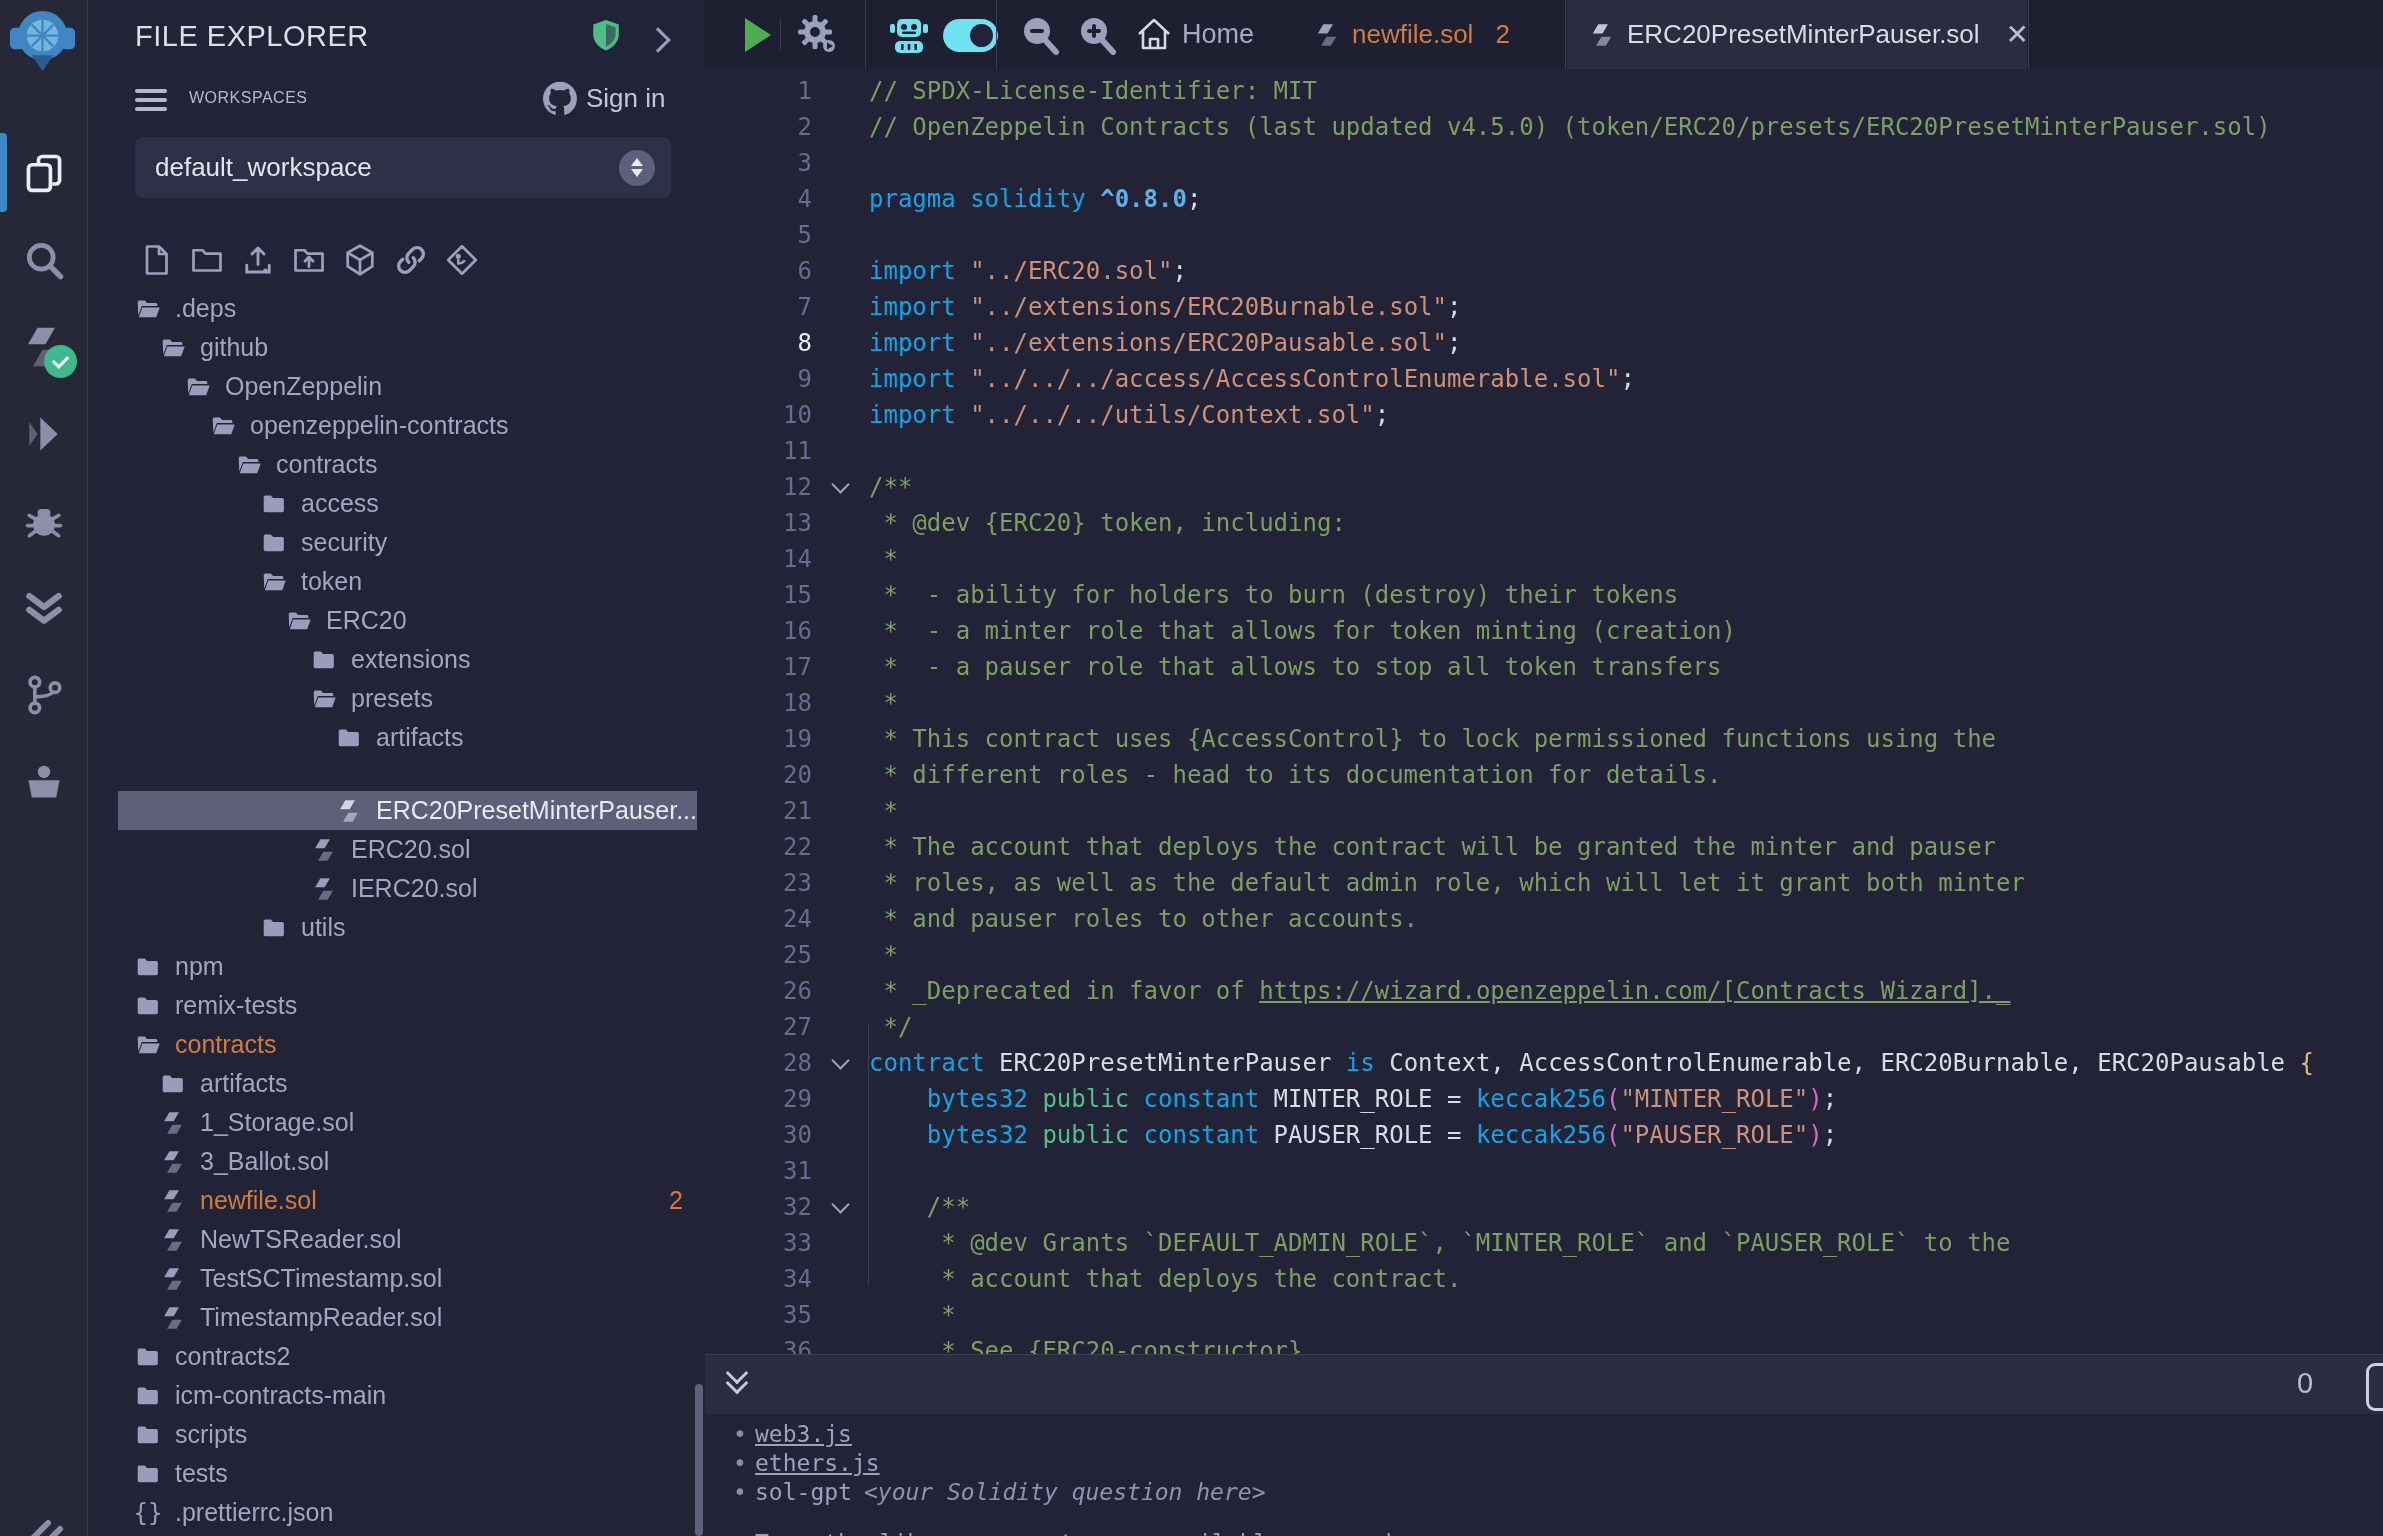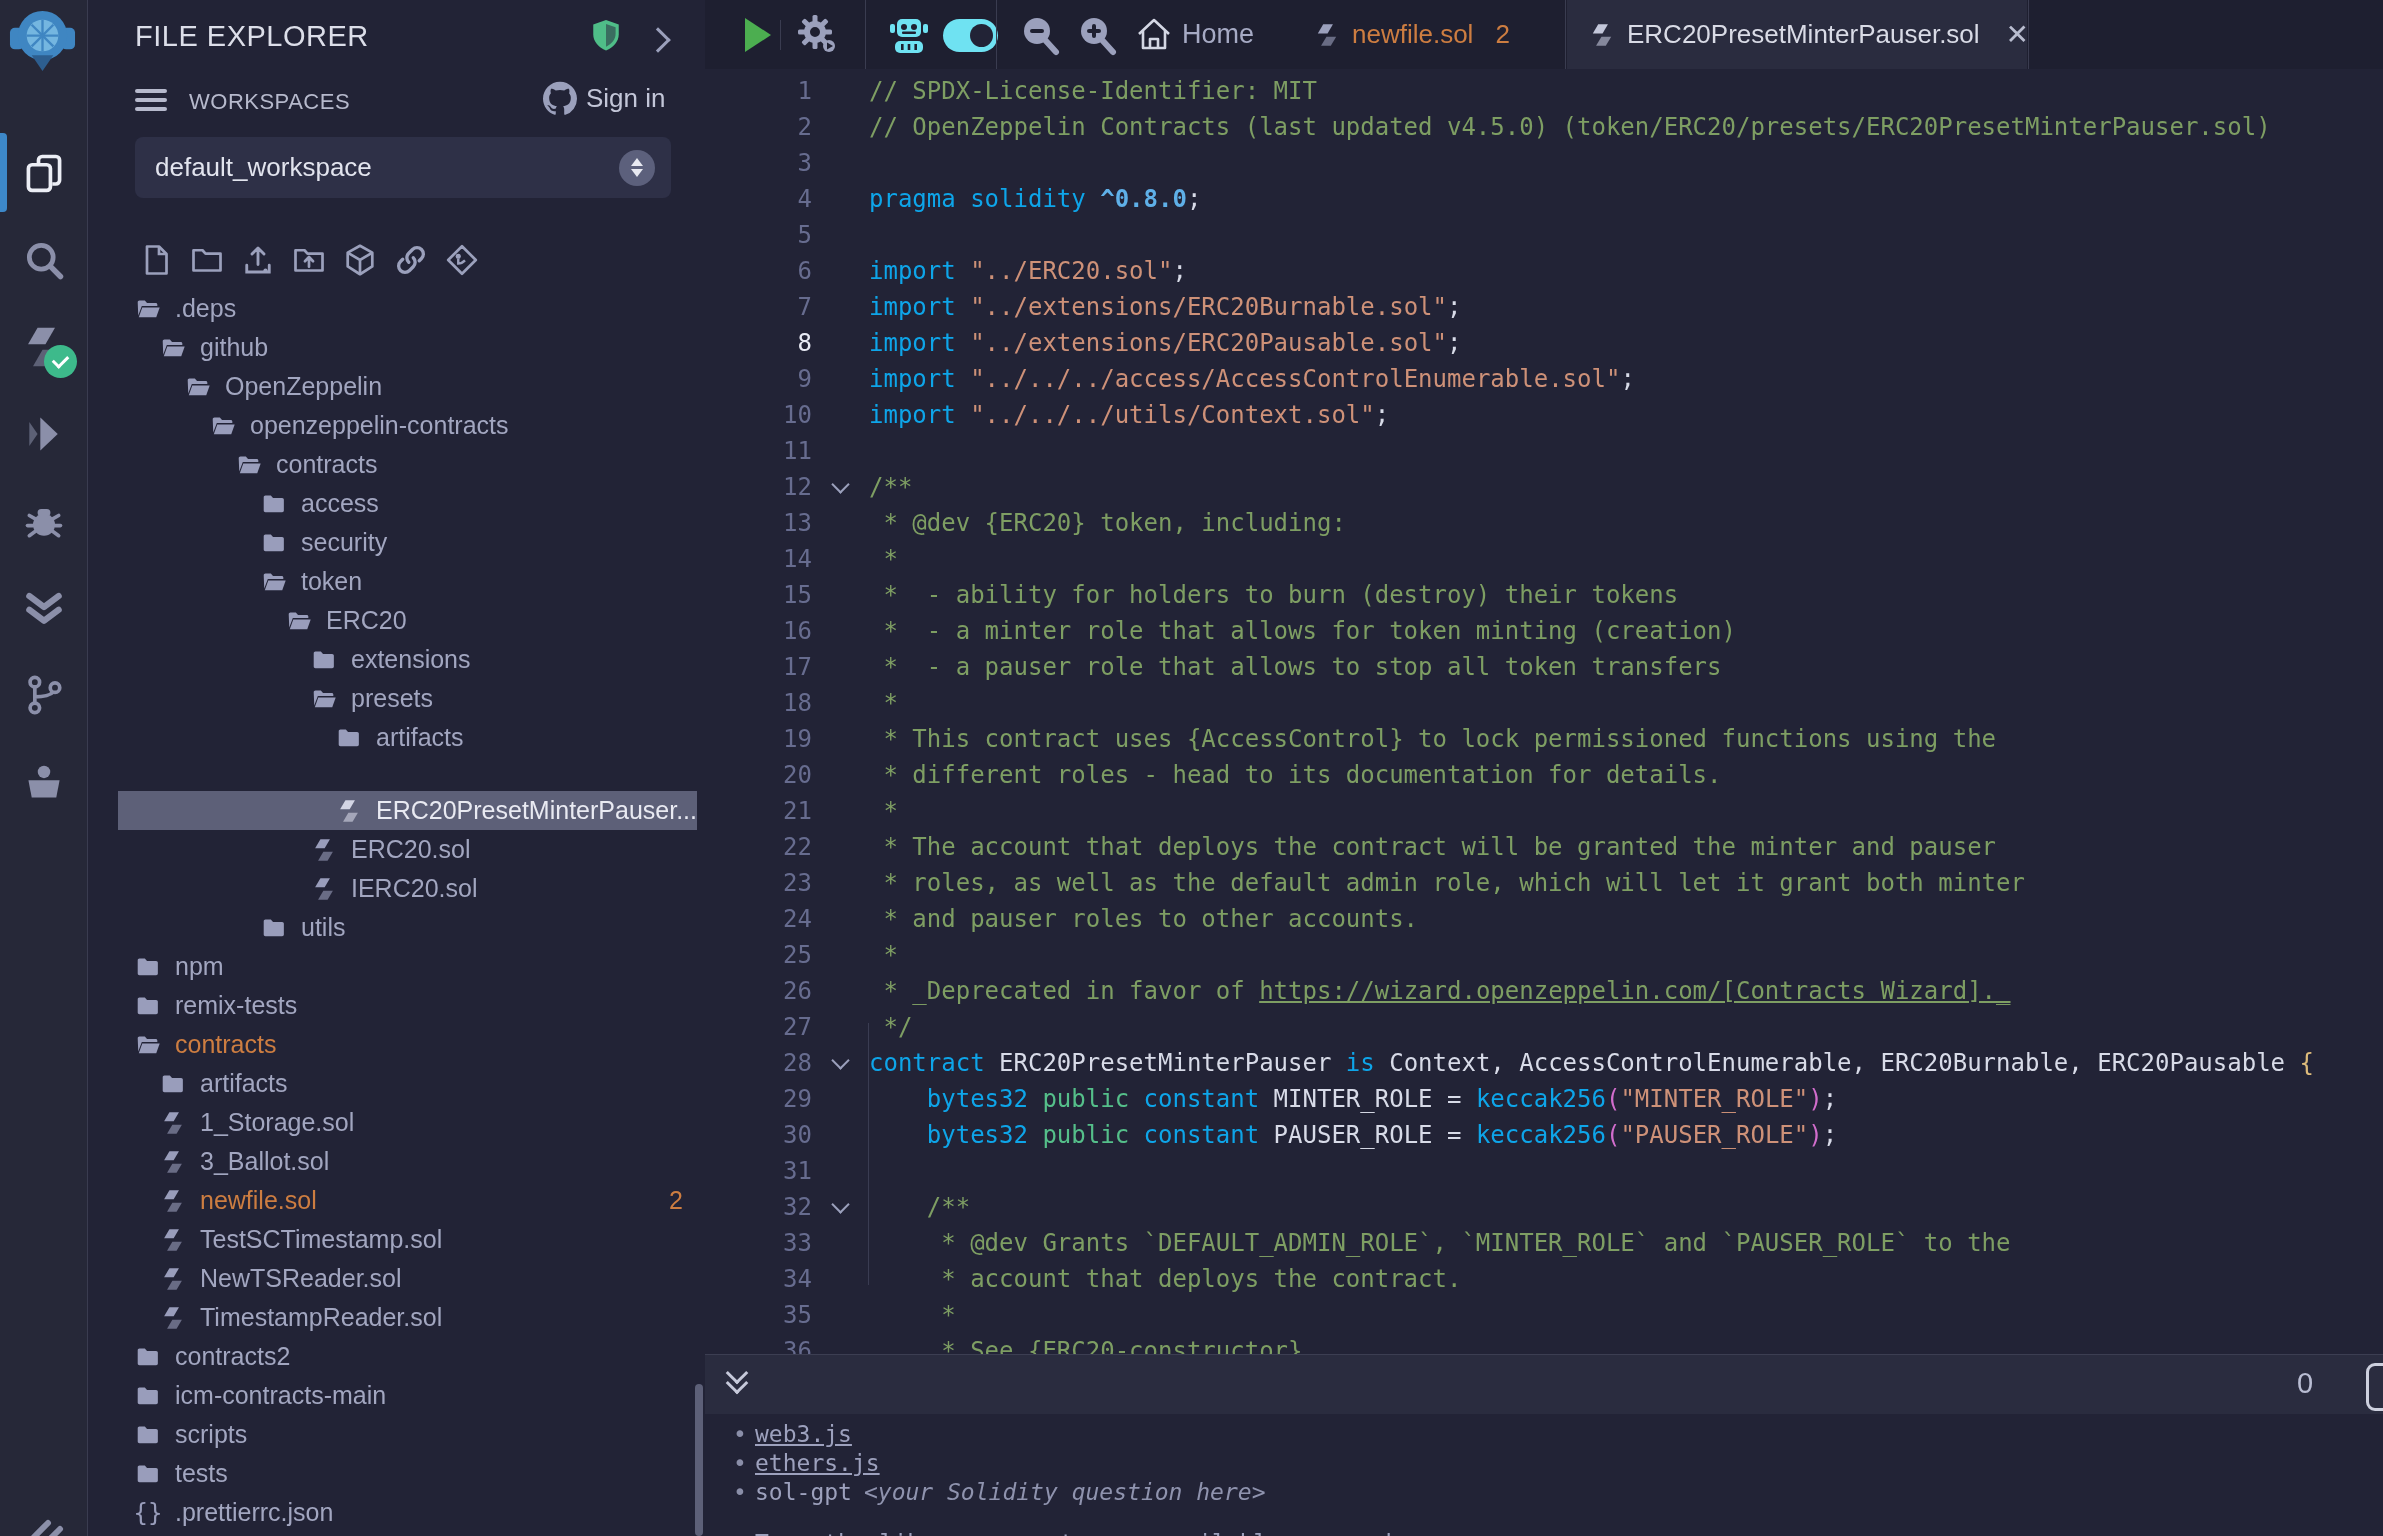--- a/index.html
+++ b/index.html
@@ -15,21 +15,21 @@
   .act-badge{position:absolute;width:33px;height:33px;border-radius:50%;background:#3dba8b;display:flex;align-items:center;justify-content:center;}
   .act-badge .chk{width:12px;height:7px;border-left:3px solid #fff;border-bottom:3px solid #fff;transform:rotate(-45deg);margin-top:-3px;}
   #act-bottom{position:absolute;left:26px;top:1509px;color:#8b8fa9;}
   
   #explorer{position:absolute;left:88px;top:0;width:617px;height:1537px;background:#222336;border-right:6px solid #15803d;overflow:hidden;}
   #exp-title{position:absolute;left:47px;top:20px;font-size:29px;color:#dcdee9;letter-spacing:0.5px;}
   #exp-shield{position:absolute;left:500px;top:16px;width:36px;height:38px;}
   #exp-chevron{position:absolute;left:561px;top:31px;width:15px;height:15px;border-right:3px solid #9ba0bc;border-bottom:3px solid #9ba0bc;transform:rotate(-45deg);}
   #hamburger{position:absolute;left:47px;top:89px;width:32px;height:24px;}
   #hamburger div{height:4px;background:#b6b9cc;border-radius:2px;margin-bottom:5px;}
-  #ws-label{position:absolute;left:101px;top:89px;font-size:22px;color:#b6b9cc;letter-spacing:0.5px;}
+  #ws-label{position:absolute;left:101px;top:89px;font-size:16px;color:#b6b9cc;letter-spacing:0.5px;}
   #signin{position:absolute;left:455px;top:81px;display:flex;align-items:center;color:#c3c6d8;font-size:26px;}
   #signin svg{width:34px;height:34px;margin-right:9px;fill:#9ba0bc;}
   #ws-select{position:absolute;left:47px;top:137px;width:536px;height:61px;background:#2e3047;border-radius:8px;display:flex;align-items:center;}
   #ws-select .name{margin-left:20px;font-size:26px;color:#e2e4ee;}
   #ws-select .caret{position:absolute;right:16px;width:36px;height:36px;border-radius:50%;background:#5c607c;display:flex;flex-direction:column;align-items:center;justify-content:center;}
   .tri-up{width:0;height:0;border-left:6px solid transparent;border-right:6px solid transparent;border-bottom:8px solid #e8e9f1;margin-bottom:3px;}
   .tri-dn{width:0;height:0;border-left:6px solid transparent;border-right:6px solid transparent;border-top:8px solid #e8e9f1;}
   #exp-toolbar{position:absolute;left:50px;top:242px;display:flex;color:#9ba0bc;}
   #exp-toolbar .tbi{width:36px;height:36px;margin-right:15px;}
   #exp-toolbar svg{width:36px;height:36px;}
@@ -442,30 +442,30 @@
           <span>newfile.sol</span>
           <span class="tbadge">2</span>
         </div>
         <div class="trow" style="padding-left: 72px;">
           <span class="ticon">
             <svg viewBox="0 0 24 24" width="100%" height="100%">
               <path d="M8.7 2h8.8l-4.9 8.4H3.8z" fill="currentColor"></path>
               <path d="M15.3 22H6.5l4.9-8.4h8.8z" fill="currentColor" opacity=".6"></path>
             </svg>
           </span>
-          <span>TestSCTimestamp.sol</span>
+          <span>NewTSReader.sol</span>
         </div>
         <div class="trow" style="padding-left: 72px;">
           <span class="ticon">
             <svg viewBox="0 0 24 24" width="100%" height="100%">
               <path d="M8.7 2h8.8l-4.9 8.4H3.8z" fill="currentColor"></path>
               <path d="M15.3 22H6.5l4.9-8.4h8.8z" fill="currentColor" opacity=".6"></path>
             </svg>
           </span>
-          <span>NewTSReader.sol</span>
+          <span>TestSCTimestamp.sol</span>
         </div>
         <div class="trow" style="padding-left: 72px;">
           <span class="ticon">
             <svg viewBox="0 0 24 24" width="100%" height="100%">
               <path d="M8.7 2h8.8l-4.9 8.4H3.8z" fill="currentColor"></path>
               <path d="M15.3 22H6.5l4.9-8.4h8.8z" fill="currentColor" opacity=".6"></path>
             </svg>
           </span>
           <span>TimestampReader.sol</span>
         </div>

